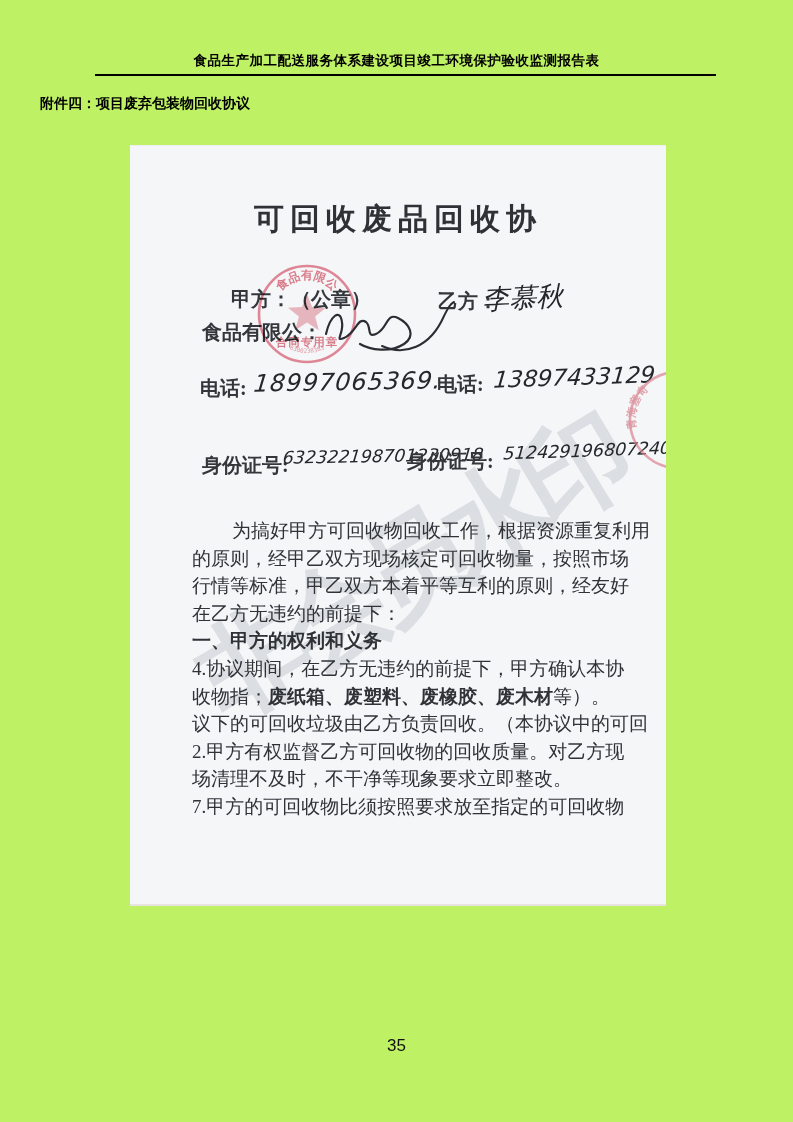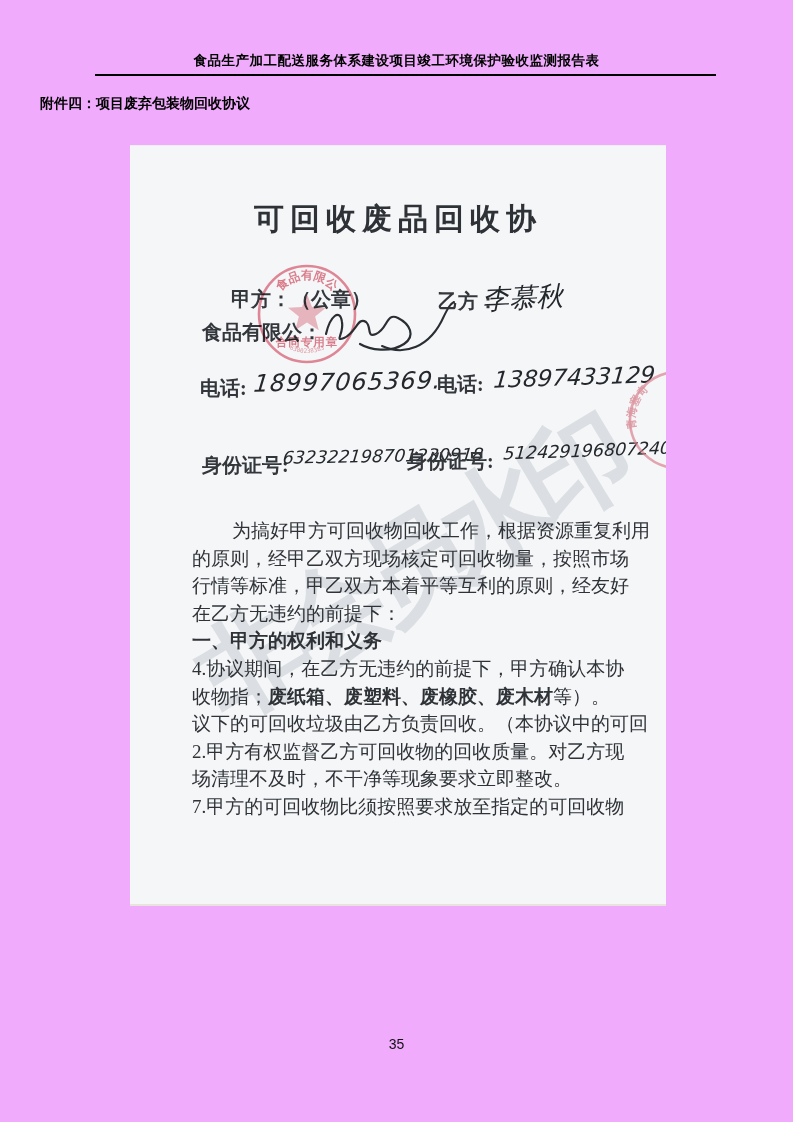--- a/index.html
+++ b/index.html
@@ -1,31 +1,31 @@
 <!DOCTYPE html>
 <html><head>
 <meta charset="utf-8">
 <style>
   html,body{margin:0;padding:0;}
   body{
     width:793px;height:1122px;background:#ffffff;position:relative;
     font-family:"Liberation Sans", sans-serif;color:#000;
   }
-  .page{position:absolute;inset:0;overflow:hidden;background:#f0abfc;}
+  .page{position:absolute;inset:0;overflow:hidden;background:#bef264;}
 
   
   .header-title{
     position:absolute;top:52px;left:0;width:100%;text-align:center;
     font-size:13.5px;font-weight:bold;letter-spacing:.5px;color:#000;
   }
   .header-rule{position:absolute;top:74px;left:95px;width:621px;height:2px;background:#000;}
   .attachment-title{
     position:absolute;top:95px;left:40px;font-size:14px;font-weight:bold;color:#000;
   }
-  .page-num{position:absolute;top:1036px;left:0;width:100%;text-align:center;font-size:14px;color:#111;}
+  .page-num{position:absolute;top:1036px;left:0;width:100%;text-align:center;font-size:17px;color:#111;}
 
   
   .scan{
     position:absolute;left:130px;top:145px;width:536px;height:758px;
     background:#f5f6f8;overflow:hidden;
     border-top:1px solid #eceef0;border-bottom:2px solid #e9e3df;
     font-family:"Liberation Serif", serif;color:#33373b;
   }
   .watermark{
     position:absolute;left:-45px;top:350px;width:650px;text-align:center;

